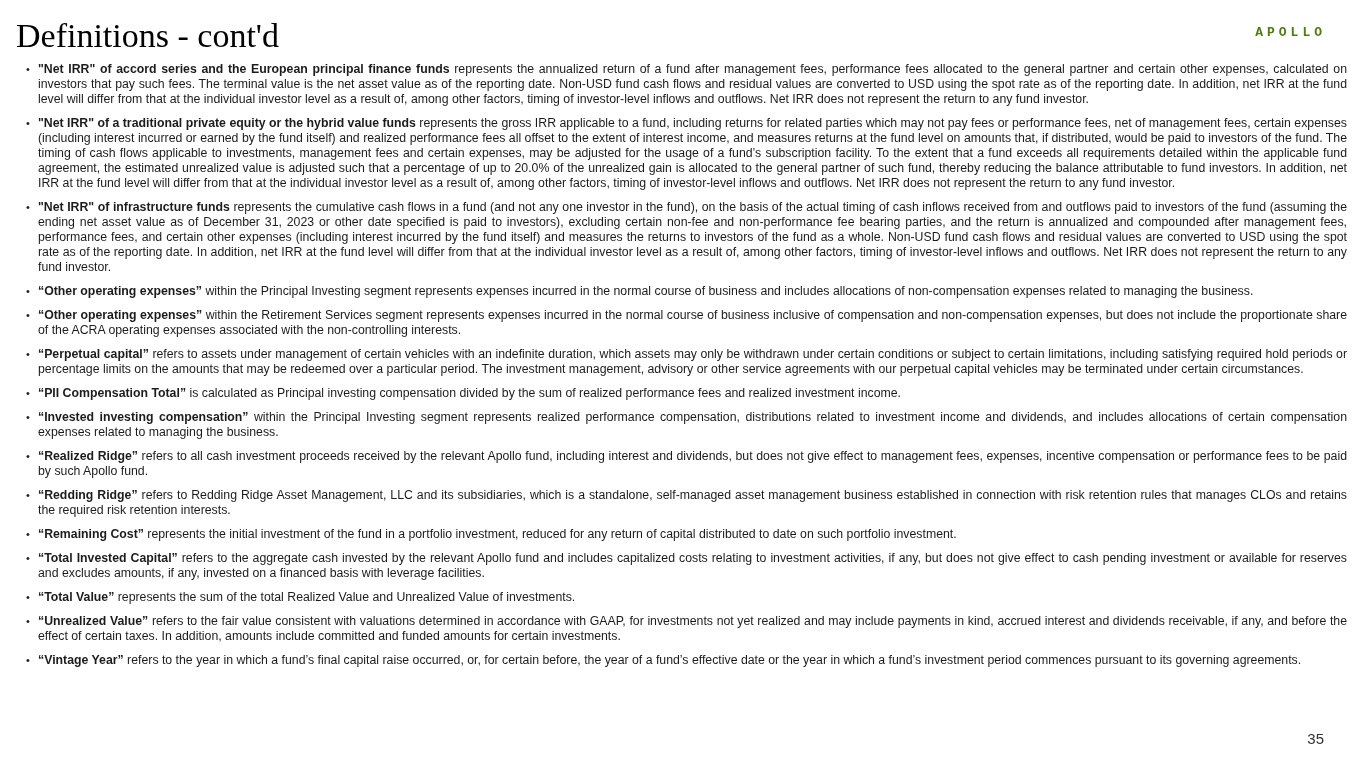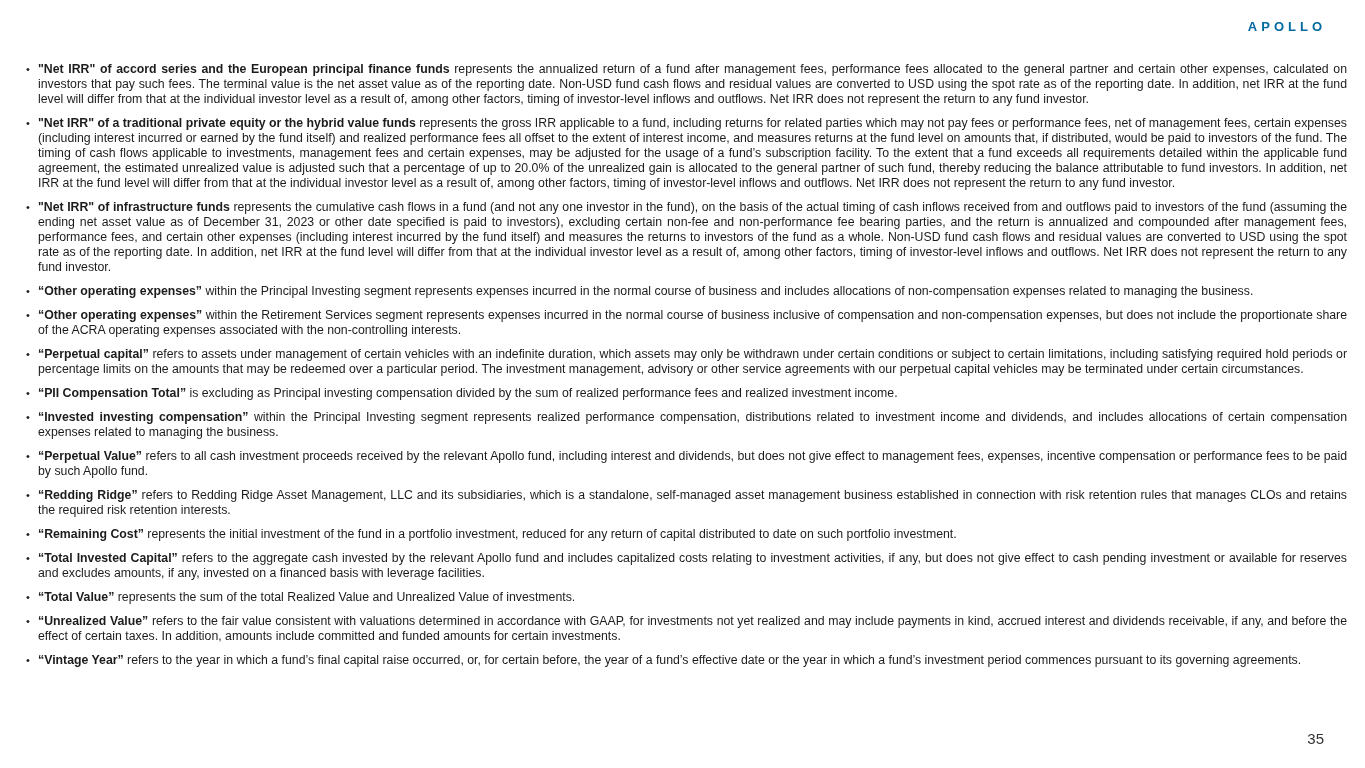--- a/index.html
+++ b/index.html
@@ -27,27 +27,27 @@
     margin: 0;
     font-family: "Liberation Serif", serif;
     font-weight: 400;
     font-size: 34px;
     line-height: 40px;
     color: #000000;
     white-space: nowrap;
   }
   .logo {
     position: absolute;
-    top: 19px;
+    top: 25px;
     right: 39px;
-    font-family: Liberation Sans, sans-serif;
+    font-family: Liberation Mono, monospace;
     font-size: 13px;
     font-weight: 700;
     letter-spacing: 4px;
-    color: #0369a1;
+    color: #4d7c0f;
   }
   ul.definitions {
     position: absolute;
     top: 62px;
     left: 25px;
     right: 18px;
     margin: 0;
     padding: 0;
     list-style: none;
   }
@@ -74,31 +74,32 @@
     right: 41px;
     bottom: 21px;
     font-size: 15px;
     color: #333333;
   }
 </style>
 </head>
 <body>
 
 <div class="slide">
+  <h1 class="title">Definitions - cont'd</h1>
   <div class="logo">APOLLO</div>
   <ul class="definitions" id="definitions-list">
       <li><span class="bullet">•</span><strong>"Net IRR" of accord series and the European principal finance funds </strong><span>represents the annualized return of a fund after management fees, performance fees allocated to the general partner and certain other expenses, calculated on investors that pay such fees. The terminal value is the net asset value as of the reporting date. Non-USD fund cash flows and residual values are converted to USD using the spot rate as of the reporting date. In addition, net IRR at the fund level will differ from that at the individual investor level as a result of, among other factors, timing of investor-level inflows and outflows. Net IRR does not represent the return to any fund investor.</span></li>
       <li><span class="bullet">•</span><strong>"Net IRR" of a traditional private equity or the hybrid value funds </strong><span>represents the gross IRR applicable to a fund, including returns for related parties which may not pay fees or performance fees, net of management fees, certain expenses (including interest incurred or earned by the fund itself) and realized performance fees all offset to the extent of interest income, and measures returns at the fund level on amounts that, if distributed, would be paid to investors of the fund. The timing of cash flows applicable to investments, management fees and certain expenses, may be adjusted for the usage of a fund’s subscription facility. To the extent that a fund exceeds all requirements detailed within the applicable fund agreement, the estimated unrealized value is adjusted such that a percentage of up to 20.0% of the unrealized gain is allocated to the general partner of such fund, thereby reducing the balance attributable to fund investors. In addition, net IRR at the fund level will differ from that at the individual investor level as a result of, among other factors, timing of investor-level inflows and outflows. Net IRR does not represent the return to any fund investor.</span></li>
       <li><span class="bullet">•</span><strong>"Net IRR" of infrastructure funds </strong><span>represents the cumulative cash flows in a fund (and not any one investor in the fund), on the basis of the actual timing of cash inflows received from and outflows paid to investors of the fund (assuming the ending net asset value as of December 31, 2023 or other date specified is paid to investors), excluding certain non-fee and non-performance fee bearing parties, and the return is annualized and compounded after management fees, performance fees, and certain other expenses (including interest incurred by the fund itself) and measures the returns to investors of the fund as a whole. Non-USD fund cash flows and residual values are converted to USD using the spot rate as of the reporting date. In addition, net IRR at the fund level will differ from that at the individual investor level as a result of, among other factors, timing of investor-level inflows and outflows. Net IRR does not represent the return to any fund investor.</span></li>
       <li><span class="bullet">•</span><strong>“Other operating expenses” </strong><span>within the Principal Investing segment represents expenses incurred in the normal course of business and includes allocations of non-compensation expenses related to managing the business.</span></li>
       <li><span class="bullet">•</span><strong>“Other operating expenses” </strong><span>within the Retirement Services segment represents expenses incurred in the normal course of business inclusive of compensation and non-compensation expenses, but does not include the proportionate share of the ACRA operating expenses associated with the non-controlling interests.</span></li>
       <li><span class="bullet">•</span><strong>“Perpetual capital” </strong><span>refers to assets under management of certain vehicles with an indefinite duration, which assets may only be withdrawn under certain conditions or subject to certain limitations, including satisfying required hold periods or percentage limits on the amounts that may be redeemed over a particular period. The investment management, advisory or other service agreements with our perpetual capital vehicles may be terminated under certain circumstances.</span></li>
-      <li><span class="bullet">•</span><strong>“PII Compensation Total” </strong><span>is excluding as Principal investing compensation divided by the sum of realized performance fees and realized investment income.</span></li>
+      <li><span class="bullet">•</span><strong>“PII Compensation Total” </strong><span>is calculated as Principal investing compensation divided by the sum of realized performance fees and realized investment income.</span></li>
       <li><span class="bullet">•</span><strong>“Invested investing compensation” </strong><span>within the Principal Investing segment represents realized performance compensation, distributions related to investment income and dividends, and includes allocations of certain compensation expenses related to managing the business.</span></li>
-      <li><span class="bullet">•</span><strong>“Perpetual Value” </strong><span>refers to all cash investment proceeds received by the relevant Apollo fund, including interest and dividends, but does not give effect to management fees, expenses, incentive compensation or performance fees to be paid by such Apollo fund.</span></li>
+      <li><span class="bullet">•</span><strong>“Realized Ridge” </strong><span>refers to all cash investment proceeds received by the relevant Apollo fund, including interest and dividends, but does not give effect to management fees, expenses, incentive compensation or performance fees to be paid by such Apollo fund.</span></li>
       <li><span class="bullet">•</span><strong>“Redding Ridge” </strong><span>refers to Redding Ridge Asset Management, LLC and its subsidiaries, which is a standalone, self-managed asset management business established in connection with risk retention rules that manages CLOs and retains the required risk retention interests.</span></li>
       <li><span class="bullet">•</span><strong>“Remaining Cost” </strong><span>represents the initial investment of the fund in a portfolio investment, reduced for any return of capital distributed to date on such portfolio investment.</span></li>
       <li><span class="bullet">•</span><strong>“Total Invested Capital” </strong><span>refers to the aggregate cash invested by the relevant Apollo fund and includes capitalized costs relating to investment activities, if any, but does not give effect to cash pending investment or available for reserves and excludes amounts, if any, invested on a financed basis with leverage facilities.</span></li>
       <li><span class="bullet">•</span><strong>“Total Value” </strong><span>represents the sum of the total Realized Value and Unrealized Value of investments.</span></li>
       <li><span class="bullet">•</span><strong>“Unrealized Value” </strong><span>refers to the fair value consistent with valuations determined in accordance with GAAP, for investments not yet realized and may include payments in kind, accrued interest and dividends receivable, if any, and before the effect of certain taxes. In addition, amounts include committed and funded amounts for certain investments.</span></li>
       <li><span class="bullet">•</span><strong>“Vintage Year” </strong><span>refers to the year in which a fund’s final capital raise occurred, or, for certain before, the year of a fund’s effective date or the year in which a fund’s investment period commences pursuant to its governing agreements.</span></li>
     </ul>
   <div class="page-number">35</div>
 </div>
 

